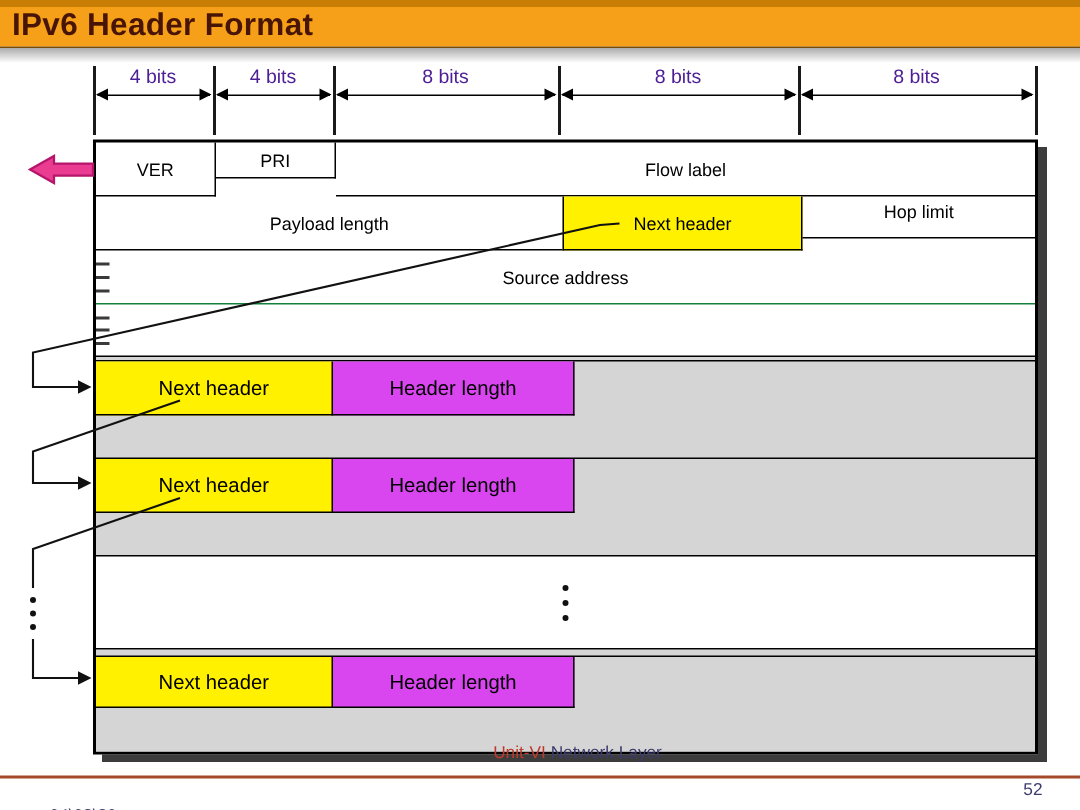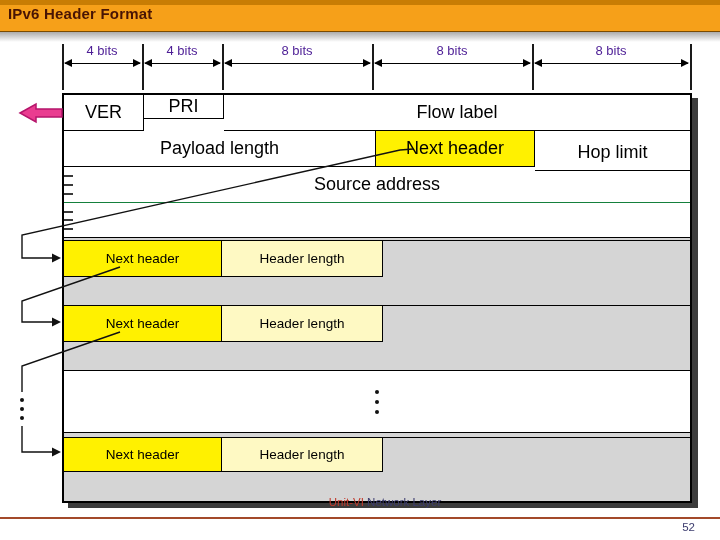--- a/index.html
+++ b/index.html
@@ -11,21 +11,21 @@
   .title-bar{
     position:absolute;left:0;top:0;width:720px;height:31px;
     background:linear-gradient(to bottom,#c87d04 0px,#c87d04 5px,#f6a019 5px,#f6a019 100%);
     border-bottom:1px solid #7a4a00;
   }
   .title-bevel{
     position:absolute;left:0;top:32px;width:720px;height:10px;
     background:linear-gradient(to bottom,#ababab,#ffffff);
   }
   .slide-title{
-    position:absolute;left:8px;top:5px;font-size:15px;font-weight:bold;color:#481404;
+    position:absolute;left:8px;top:5px;font-size:21px;font-weight:bold;color:#481404;
     letter-spacing:.2px;white-space:nowrap;
   }
   
   .tick{position:absolute;top:44px;height:46px;width:2px;background:#1a1a1a;}
   .bit-label{
     position:absolute;top:44px;height:14px;line-height:14px;text-align:center;
     font-size:13px;color:#4c1d95;
   }
   .dim-arrow{position:absolute;top:63px;height:0;border-top:1.5px solid #000;}
   .dim-arrow::before{
@@ -36,41 +36,41 @@
     content:"";position:absolute;right:-1px;top:-5px;width:0;height:0;
     border-left:8px solid #000;border-top:4px solid transparent;border-bottom:4px solid transparent;
   }
   
   .hdr-table{
     position:absolute;left:62px;top:93px;width:630px;height:410px;box-sizing:border-box;
     border:2px solid #000;background:#fff;box-shadow:6px 5px 0 #3c3c3c;
   }
   .cell{
     position:absolute;box-sizing:border-box;display:flex;align-items:center;justify-content:center;
-    font-size:18px;color:#000;white-space:nowrap;
+    font-size:12px;color:#000;white-space:nowrap;
   }
   .c-ver{left:0;top:0;width:80px;height:36px;border-right:1.5px solid #000;border-bottom:1.5px solid #000;}
   .c-pri{left:80px;top:0;width:80px;height:24px;border-right:1.5px solid #000;border-bottom:1.5px solid #000;}
   .c-flow{left:160px;top:0;width:466px;height:36px;border-bottom:1.5px solid #000;}
   .c-payload{left:0;top:36px;width:311px;height:36px;border-bottom:1.5px solid #000;}
   .c-nexthdr{left:311px;top:36px;width:160px;height:36px;border-left:1.5px solid #000;
              border-right:1.5px solid #000;border-bottom:1.5px solid #000;background:#fff100;}
-  .c-hop{left:471px;top:40px;width:155px;height:36px;border-bottom:1.5px solid #000;text-align:right;}
+  .c-hop{left:471px;top:28px;width:155px;height:36px;border-bottom:1.5px solid #000;text-align:right;}
   .c-src{left:0;top:72px;width:626px;height:36px;border-bottom:1px solid #15803d;}
   .c-dst{left:0;top:108px;width:626px;height:35px;border-bottom:1.5px solid #000;}
   .wtick{position:absolute;left:0;width:9px;height:2px;background:#3a3a3a;}
   .gray-fill{position:absolute;left:0;top:143px;width:626px;height:263px;background:#d5d5d5;}
   .ext-row{position:absolute;left:0;width:626px;height:37px;box-sizing:border-box;border-top:1.5px solid #000;}
   .ext-row .y-cell{
     position:absolute;left:0;top:0;width:158px;height:100%;box-sizing:border-box;background:#fff100;
     border-right:1.5px solid #000;border-bottom:1.5px solid #000;
     display:flex;align-items:center;justify-content:center;font-size:13.5px;
   }
   .ext-row .w-cell{
-    position:absolute;left:158px;top:0;width:161px;height:100%;box-sizing:border-box;background:#fef9c3;
+    position:absolute;left:158px;top:0;width:161px;height:100%;box-sizing:border-box;background:#d946ef;
     border-right:1.5px solid #000;border-bottom:1.5px solid #000;
     display:flex;align-items:center;justify-content:center;font-size:13.5px;
   }
   .e1{top:145px;} .e2{top:210px;} .e3{top:342px;height:35px;}
   .dots-band{
     position:absolute;left:0;top:275px;width:626px;height:63px;box-sizing:border-box;background:#ffffff;
     border-top:1.5px solid #000;border-bottom:1.5px solid #000;
     display:flex;align-items:center;justify-content:center;
   }
   .vdots{display:flex;flex-direction:column;gap:6px;}

